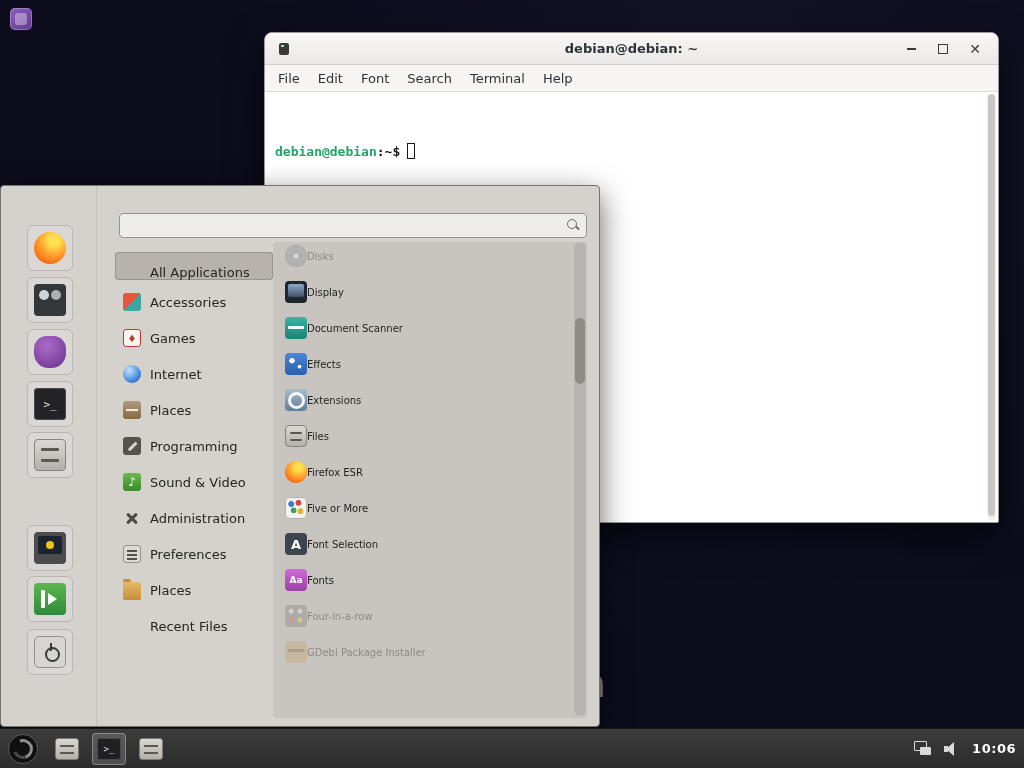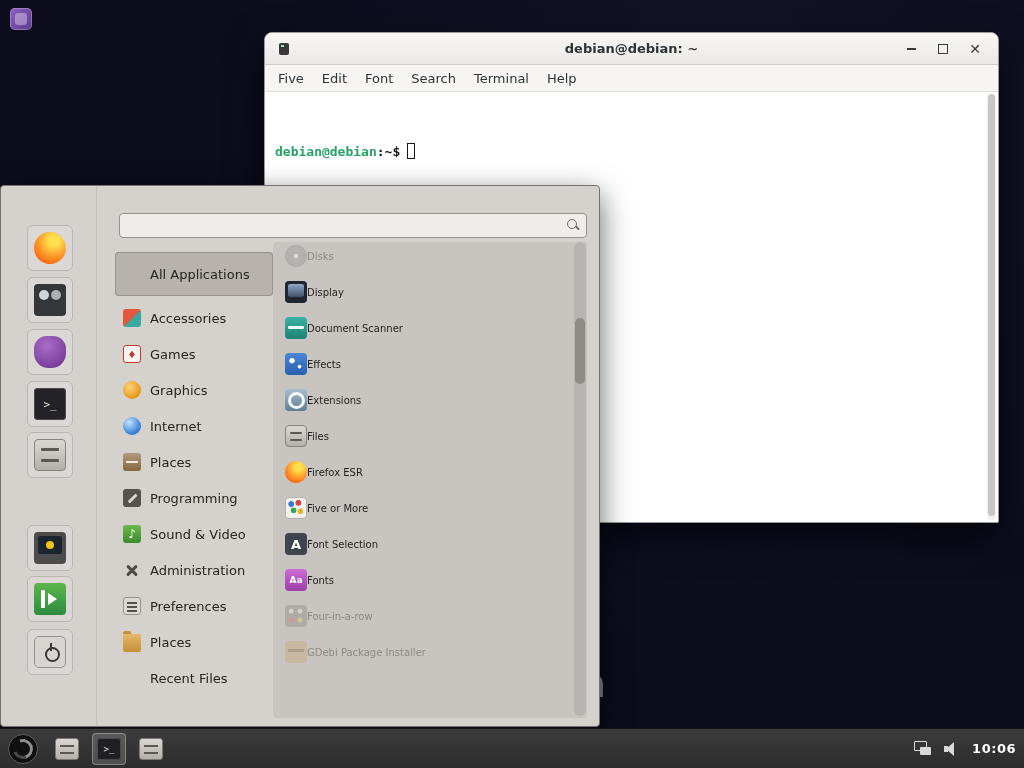--- a/index.html
+++ b/index.html
@@ -68,21 +68,21 @@
     font-family:"DejaVu Sans",sans-serif;}
   .search-icon{ position:absolute; right:7px; top:5px; width:14px; height:14px;}
   .search-icon::before{content:""; position:absolute; left:1px; top:1px; width:8px; height:8px;
     border:1.6px solid #6d6a65; border-radius:50%;}
   .search-icon::after{content:""; position:absolute; left:9px; top:9px; width:5px; height:1.8px;
     background:#6d6a65; transform:rotate(45deg); border-radius:1px;}
 
   .cat-list{ position:absolute; left:114px; top:62px; width:158px;}
   .cat-item{ height:36px; display:flex; align-items:center; gap:9px; padding:0 8px;
     font-size:13px; color:#26251f; border-radius:4px;}
-  .cat-item.selected{ background:#b7b2ac; box-shadow:inset 0 0 0 1px #97938d; height:44px; margin:4px 0;}
+  .cat-item.selected{ background:#b7b2ac; box-shadow:inset 0 0 0 1px #97938d; height:28px; margin:4px 0;align-items:flex-end;}
   .cat-icon{ width:18px; height:18px; flex:0 0 auto; position:relative; display:flex;
     align-items:center; justify-content:center;}
   .cat-spacer{ width:18px; flex:0 0 auto;}
 
   .apps-pane{ position:absolute; left:272px; top:56px; right:12px; bottom:8px;
     background:rgba(0,0,0,.06); border-radius:3px;}
   .app-list{ position:absolute; left:284px; top:52px; width:286px; height:482px; overflow:hidden;}
   .app-item{ height:36px; display:flex; align-items:center; font-size:10px; color:#25241f;}
   .app-item.dimmed{ color:#8d8a84;}
   .app-item.dimmed .app-icon{ opacity:.45;}
@@ -222,21 +222,21 @@
   <div class="titlebar">
     <div class="titlebar-icon"></div>
     <div class="title-text">debian@debian: ~</div>
     <div class="win-btns">
       <div class="wbtn wbtn-min"></div>
       <div class="wbtn wbtn-max"></div>
       <div class="wbtn wbtn-close">✕</div>
     </div>
   </div>
   <div class="menubar">
-    <span class="menubar-item">Five</span>
+    <span class="menubar-item">File</span>
     <span class="menubar-item">Edit</span>
     <span class="menubar-item">Font</span>
     <span class="menubar-item">Search</span>
     <span class="menubar-item">Terminal</span>
     <span class="menubar-item">Help</span>
   </div>
   <div class="term-body">
     <div class="prompt-line">
       <span class="prompt-user">debian@debian</span><span class="prompt-rest">:~$</span><span class="cursor-block"></span>
     </div>
@@ -289,24 +289,20 @@
     </div>
     <div class="cat-item">
       <span class="cat-icon ci-acc"></span>
       <span>Accessories</span>
     </div>
     <div class="cat-item">
       <span class="cat-icon ci-games"></span>
       <span>Games</span>
     </div>
     <div class="cat-item">
-      <span class="cat-icon ci-graphics"></span>
-      <span>Graphics</span>
-    </div>
-    <div class="cat-item">
       <span class="cat-icon ci-internet"></span>
       <span>Internet</span>
     </div>
     <div class="cat-item">
       <span class="cat-icon ci-office"></span>
       <span>Places</span>
     </div>
     <div class="cat-item">
       <span class="cat-icon ci-prog"></span>
       <span>Programming</span>

